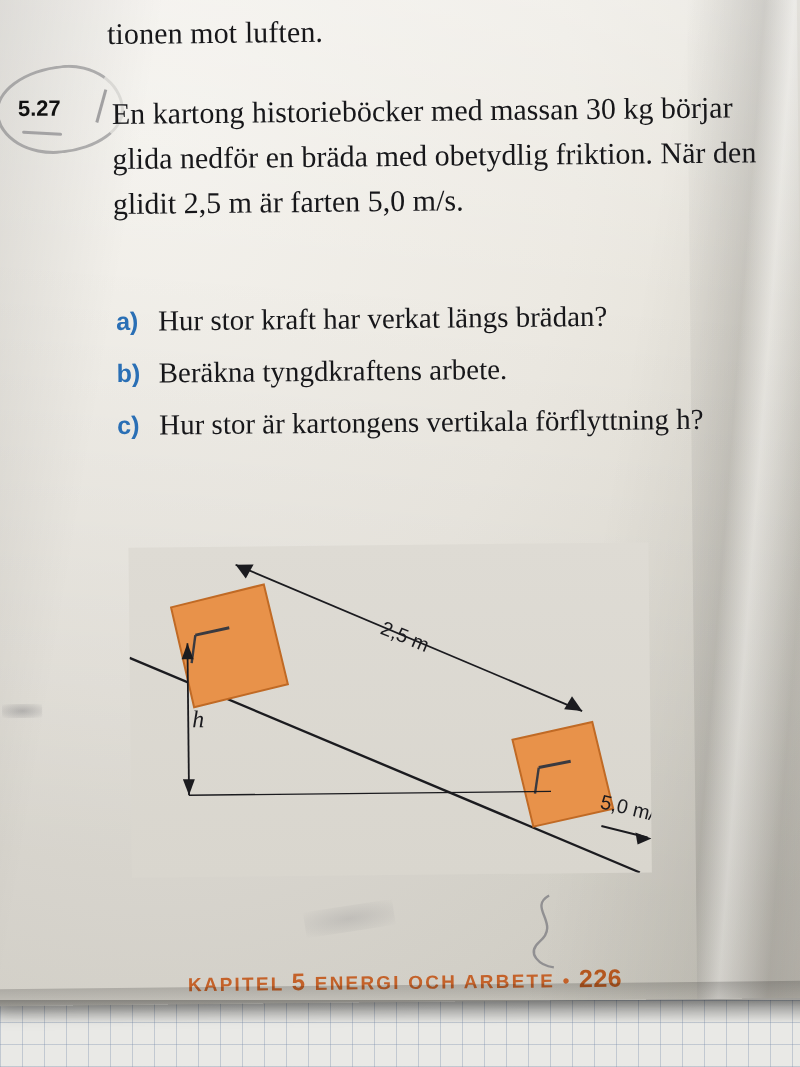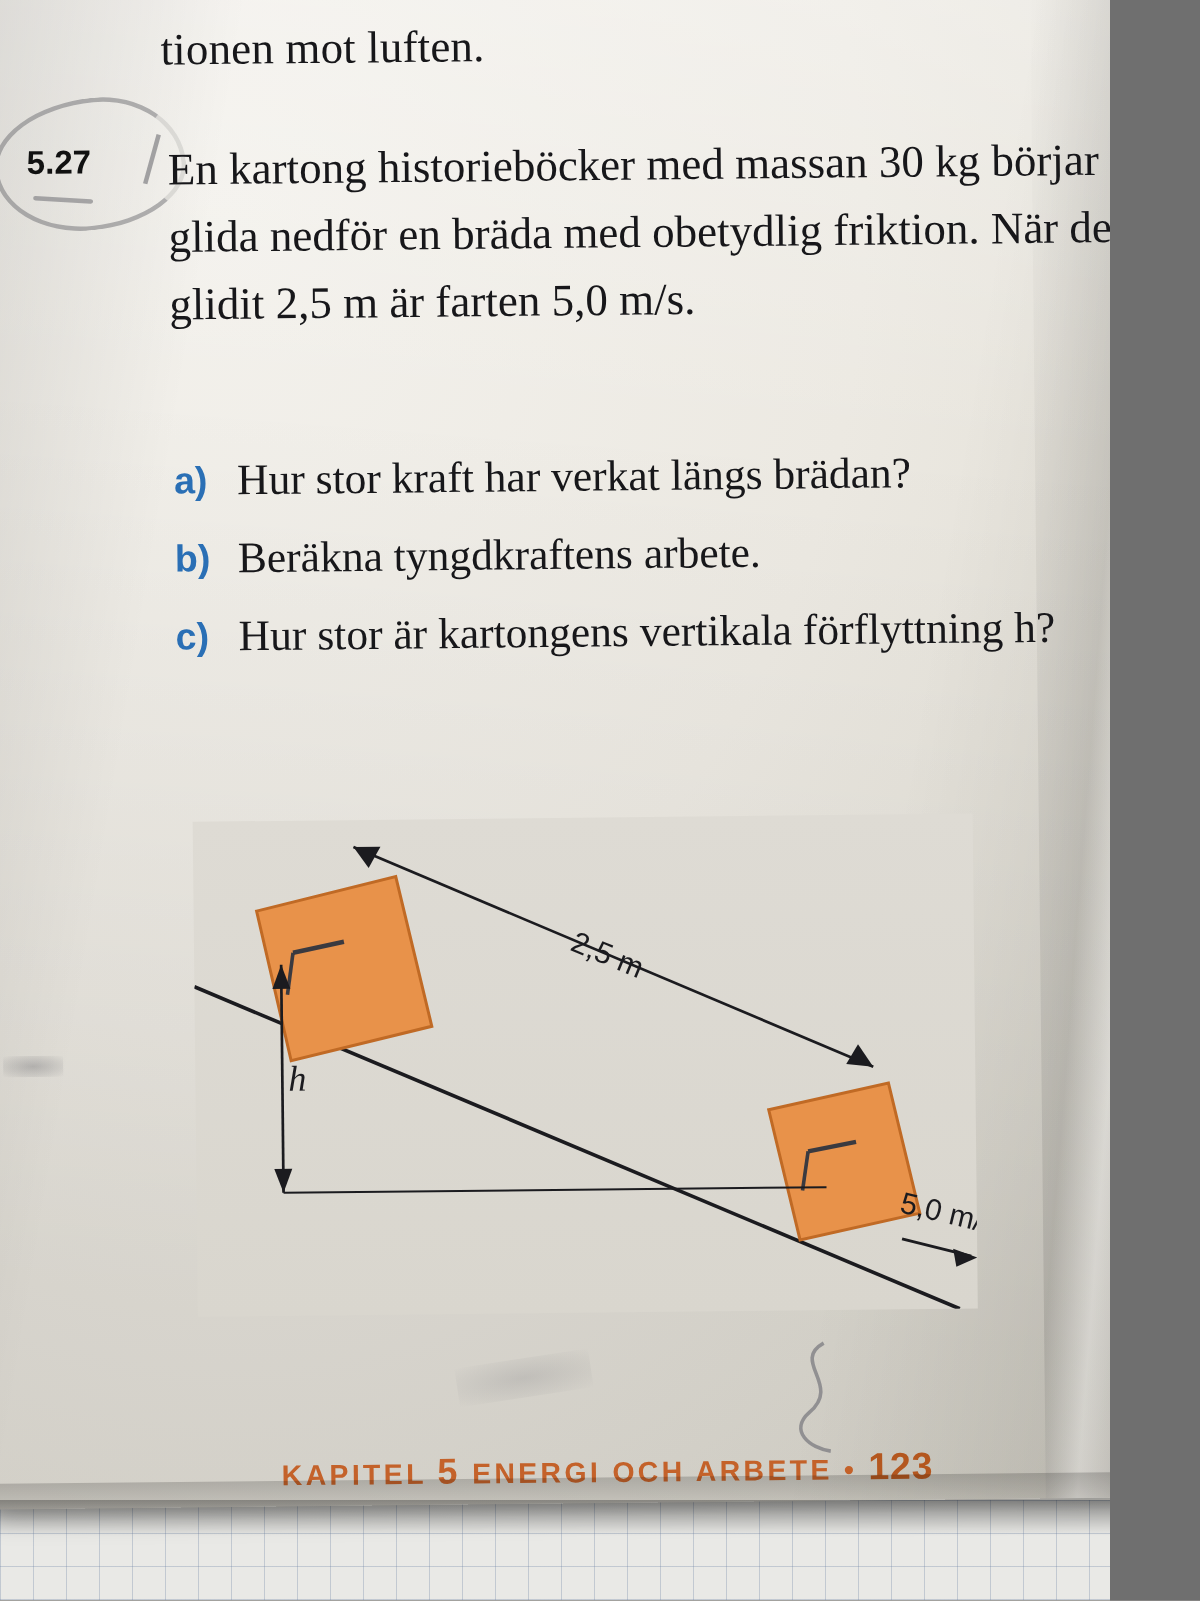--- a/index.html
+++ b/index.html
@@ -9,21 +9,21 @@
   }
   body {
     width: 800px;
     height: 1067px;
     overflow: hidden;
     font-family: "Liberation Serif", serif;
   }
 
   #page {
     position: relative;
-    width: 740px;
+    width: 800px;
     height: 1067px;
     background: #cfcdc8;
     overflow: hidden;
     text-decoration: underline;
   }
 
   
   .paper {
     position: absolute;
     left: -10px;
@@ -324,19 +324,19 @@
 
     <svg class="squiggle" viewBox="0 0 60 80">
       <path d="M40 2 C 18 14, 52 30, 30 48 C 16 60, 30 72, 44 74" fill="none" stroke="rgba(110,110,118,0.65)" stroke-width="2.4"></path>
     </svg>
 
     <div class="footer">
       <span>KAPITEL</span>
       <span class="big">5</span>
       <span>ENERGI OCH ARBETE</span>
       <span class="dot">•</span>
-      <span class="pg">123</span>
+      <span class="pg">226</span>
     </div>
 
   </div>
 
   <div class="paper-bottom-edge"></div>
 </div>
 
 </body></html>

